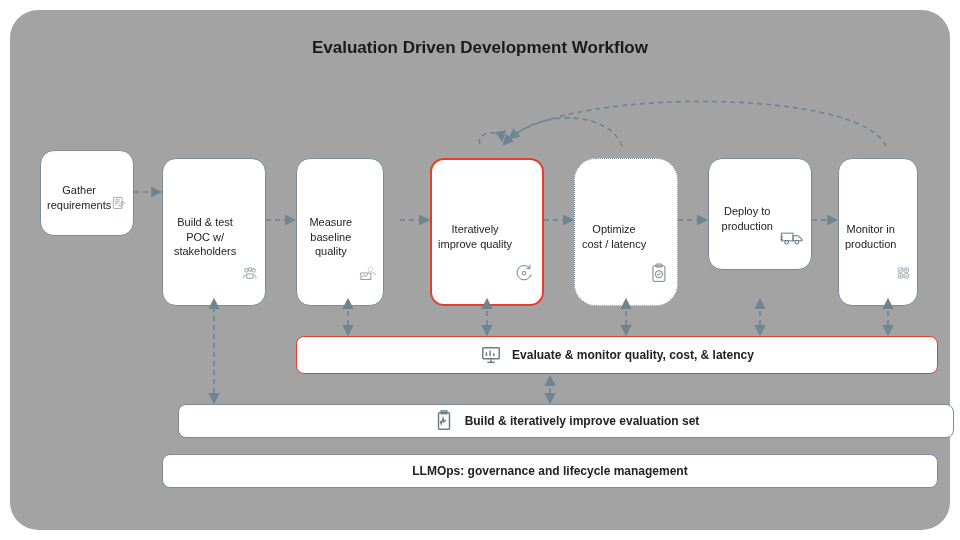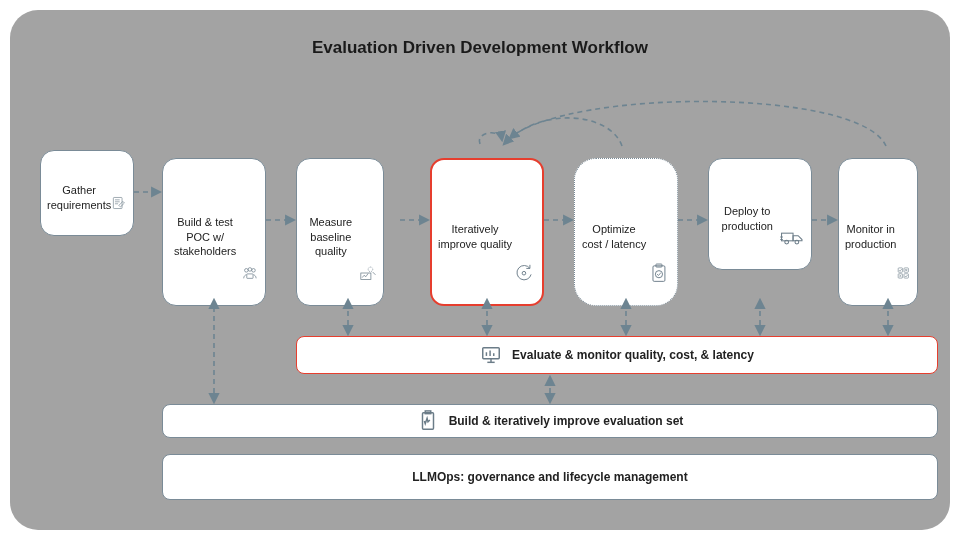--- a/index.html
+++ b/index.html
@@ -75,22 +75,22 @@
     display: flex;
     align-items: center;
     justify-content: center;
     font-size: 12px;
     font-weight: 600;
     color: #222;
     gap: 10px;
   }
   .bar.highlight { border-color: #e63e2e; border-width: 1.8px; }
   .bar1 { top: 326px; left: 286px; width: 642px; height: 38px; }
-  .bar2 { top: 394px; left: 152px; width: 776px; height: 34px; }
-  .bar3 { top: 444px; left: 152px; width: 776px; height: 46px; }
+  .bar2 { top: 394px; left: 168px; width: 776px; height: 34px; }
+  .bar3 { top: 444px; left: 152px; width: 776px; height: 34px; }
   .bar-icon { width: 22px; height: 22px; color: #6b7c88; display:inline-flex; }
 
   svg { width: 100%; height: 100%; }
 
   
   .connectors {
     position: absolute;
     inset: 0;
     width: 100%;
     height: 100%;

